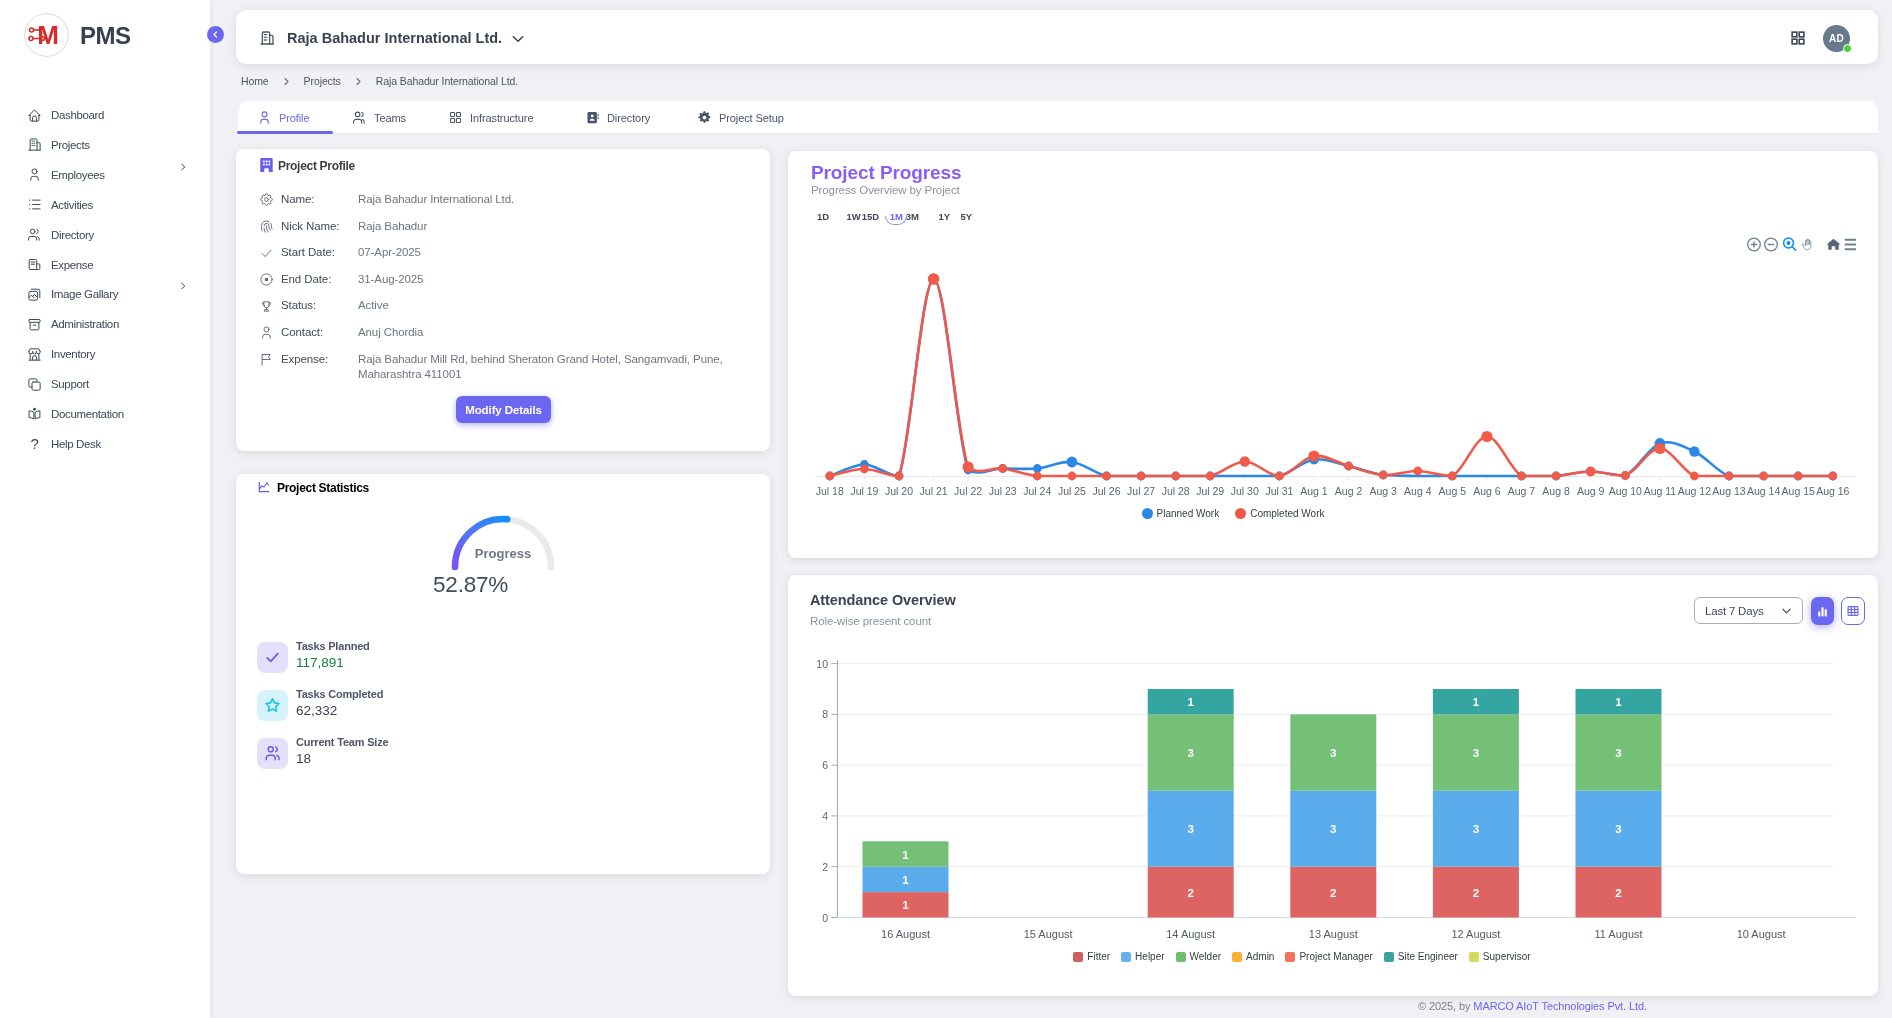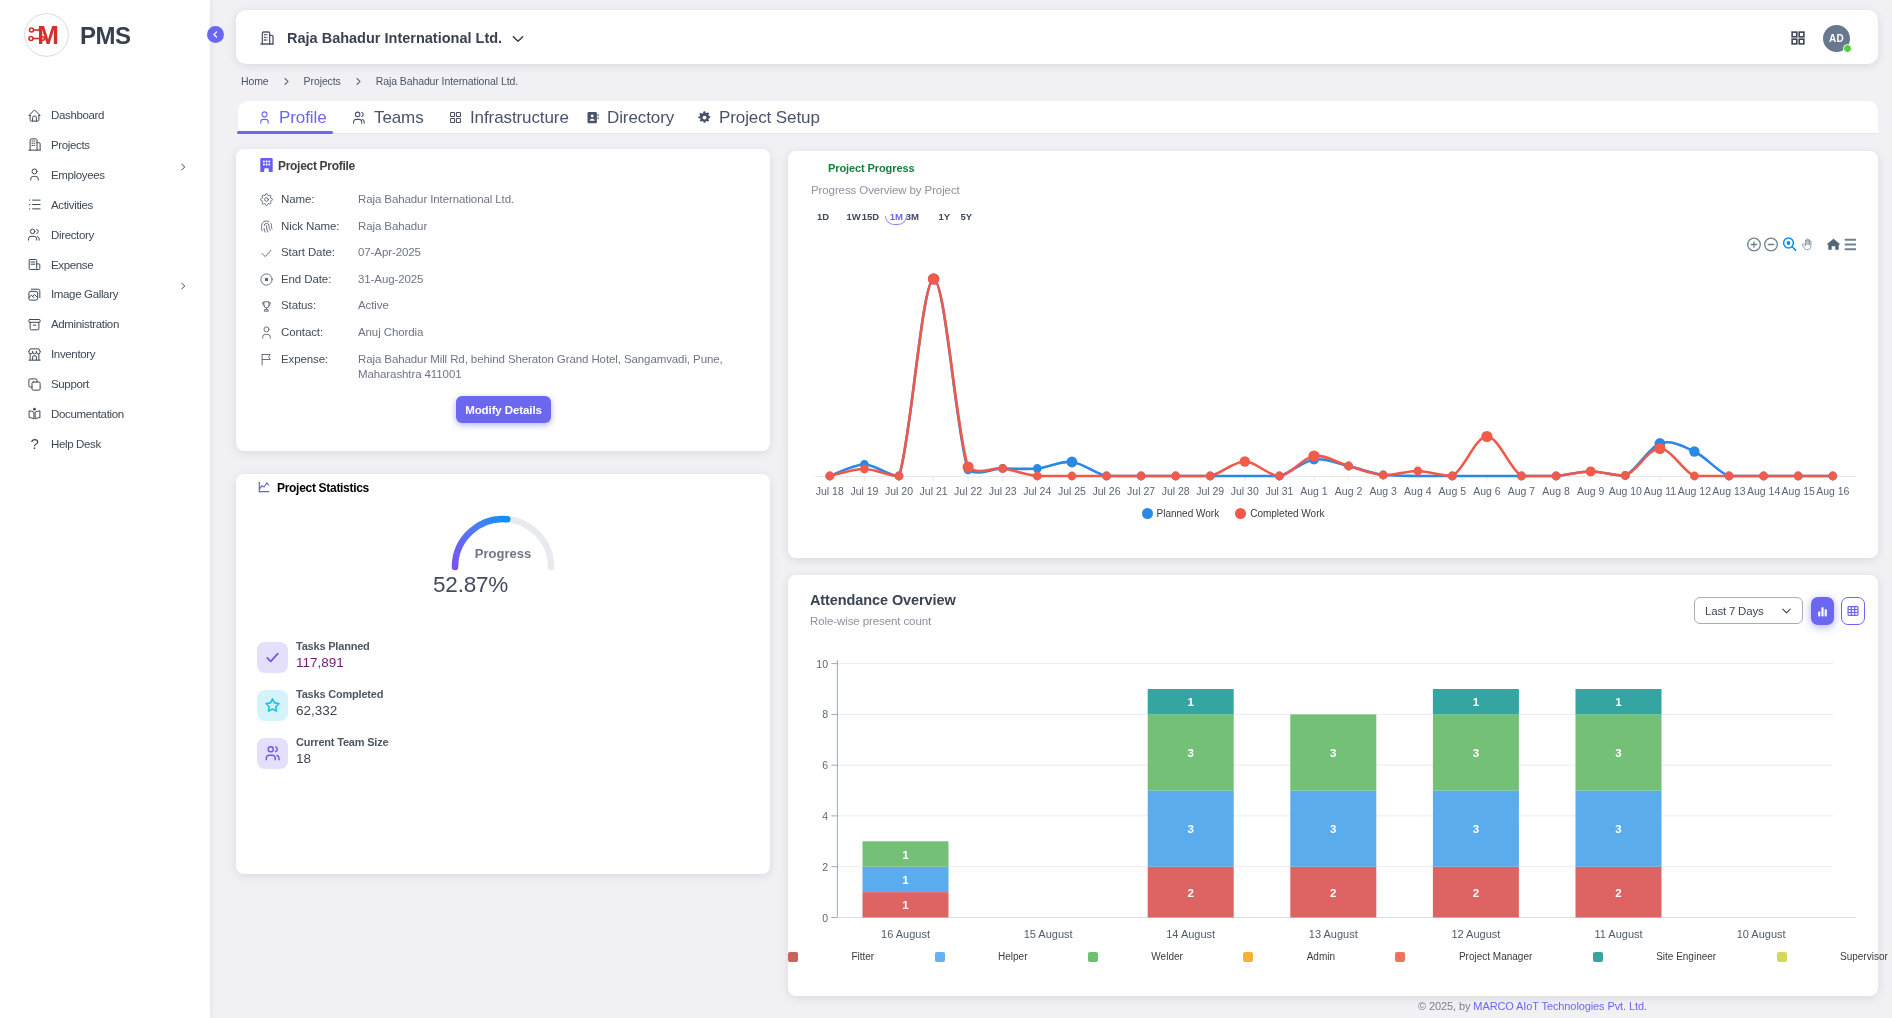--- a/index.html
+++ b/index.html
@@ -8,21 +8,21 @@
 .abs { position:absolute; }
 .card { position:absolute; background:#fff; border-radius:8px; box-shadow:0 2px 8px rgba(47,43,61,.12); }
 .ic { position:absolute; }
 svg { display:block; }
 
 #sidebar { position:absolute; left:0; top:0; width:210px; height:1018px; background:#fff; box-shadow:0 0 6px rgba(47,43,61,.1); }
 .nav-item { position:absolute; left:27px; height:20px; display:flex; align-items:center; color:#3d4857; font-size:11.5px; font-weight:500; letter-spacing:-.35px;margin-top:36px; }
 .nav-item svg { margin-right:9px; }
 .nav-chev { position:absolute; left:178px; color:#3d4857; font-size:12px; }
 
-.tab { position:absolute; top:101px; height:33px; display:flex; align-items:center; color:#414c5c; font-size:17px; font-weight:500; letter-spacing:-.1px; }
+.tab { position:absolute; top:101px; height:33px; display:flex; align-items:center; color:#414c5c; font-size:11px; font-weight:500; letter-spacing:-.1px; }
 .tab svg { margin-right:7px; }
 </style>
 </head>
 <body>
 
 <div id="sidebar">
   <svg class="abs" style="left:24px;top:13px" width="45" height="44" viewBox="0 0 45 44">
     <ellipse cx="22.5" cy="22" rx="21.8" ry="21.3" fill="#fff" stroke="#d9d9d9" stroke-width="1"></ellipse>
     <text x="24" y="31" font-size="26" font-weight="bold" fill="#d32f2f" text-anchor="middle" font-family="Liberation Sans">M</text>
     <g stroke="#d32f2f" stroke-width="1.6" fill="none">
@@ -319,21 +319,21 @@
 <path d="M5 55 A48 48 0 0 1 57.35 7.2" fill="none" stroke="url(#gg)" stroke-width="6.5" stroke-linecap="round"></path>
 </svg>
 <div class="abs" style="left:433px;top:546px;width:140px;text-align:center;font-size:13px;font-weight:bold;color:#6e7687">Progress</div>
 <div class="abs" style="left:433px;top:572px;width:140px;text-align:left;font-size:22.5px;color:#414b5e;letter-spacing:-.2px">52.87%</div>
 <div class="abs" style="left:257px;top:642px;width:31px;height:31px;border-radius:8px;background:#e4e0fb;display:flex;align-items:center;justify-content:center">
       <svg width="17" height="17" viewBox="0 0 24 24" fill="none" stroke="#6559f2" stroke-width="2.4" stroke-linecap="round" stroke-linejoin="round">
         <path d="M4.5 12.5l5 5l10-11"></path>
       </svg>
     </div>
 <div class="abs" style="left:296px;top:640px;font-size:11px;font-weight:bold;color:#4d5666;letter-spacing:-.2px">Tasks Planned</div>
-<div class="abs" style="left:296px;top:655px;font-size:13.5px;font-weight:500;color:#701a75">117,891</div>
+<div class="abs" style="left:296px;top:655px;font-size:13.5px;font-weight:500;color:#15803d">117,891</div>
 <div class="abs" style="left:257px;top:689.5px;width:31px;height:31px;border-radius:8px;background:#d5f3fb;display:flex;align-items:center;justify-content:center">
       <svg width="19" height="19" viewBox="0 0 24 24" fill="none" stroke="#14c2e8" stroke-width="2" stroke-linecap="round" stroke-linejoin="round">
         <path d="M12 3.6l2.5 5.1l5.6.8l-4 4l.9 5.6l-5-2.6l-5 2.6l.9-5.6l-4-4l5.6-.8z"></path>
       </svg>
     </div>
 <div class="abs" style="left:296px;top:687.5px;font-size:11px;font-weight:bold;color:#4d5666;letter-spacing:-.2px">Tasks Completed</div>
 <div class="abs" style="left:296px;top:702.5px;font-size:13.5px;font-weight:500;color:#3d4551">62,332</div>
 <div class="abs" style="left:257px;top:737.5px;width:31px;height:31px;border-radius:8px;background:#e4e0fb;display:flex;align-items:center;justify-content:center">
       <svg width="18" height="18" viewBox="0 0 24 24" fill="none" stroke="#6559f2" stroke-width="1.9" stroke-linecap="round" stroke-linejoin="round">
         <circle cx="9" cy="7" r="3.4"></circle>
@@ -341,21 +341,21 @@
         <path d="M15.5 3.8a3.4 3.4 0 0 1 0 6.4"></path>
         <path d="M20 21v-2a4 4 0 0 0-2.7-3.7"></path>
       </svg>
     </div>
 <div class="abs" style="left:296px;top:735.5px;font-size:11px;font-weight:bold;color:#4d5666;letter-spacing:-.2px">Current Team Size</div>
 <div class="abs" style="left:296px;top:750.5px;font-size:13.5px;font-weight:500;color:#3d4551">18</div>
 </div>
 
 <div class="card" style="left:788px;top:151px;width:1090px;height:407px"></div>
 <div id="progress-card">
-<div class="abs" style="left:828px;top:162px;font-size:11px;font-weight:bold;color:#15803d;letter-spacing:-.1px">Project Progress</div>
+<div class="abs" style="left:811px;top:162px;font-size:19px;font-weight:bold;color:#8b5cf6;letter-spacing:-.1px">Project Progress</div>
 <div class="abs" style="left:811px;top:184px;font-size:11.5px;color:#8b93a1;letter-spacing:-.1px">Progress Overview by Project</div>
 <div class="abs" style="left:808px;top:211px;width:30px;text-align:center;font-size:9.5px;font-weight:bold;color:#40495a">1D</div>
 <div class="abs" style="left:830.8px;top:211px;width:30px;text-align:right;font-size:9.5px;font-weight:bold;color:#40495a">1W</div>
 <div class="abs" style="left:855.5px;top:211px;width:30px;text-align:center;font-size:9.5px;font-weight:bold;color:#40495a">15D</div>
 <div class="abs" style="left:881.3px;top:211px;width:30px;text-align:center;font-size:9.5px;font-weight:bold;color:#6c67f1">1M</div>
 <div class="abs" style="left:905.8px;top:211px;width:30px;text-align:left;font-size:9.5px;font-weight:bold;color:#40495a">3M</div>
 <div class="abs" style="left:929.2px;top:211px;width:30px;text-align:center;font-size:9.5px;font-weight:bold;color:#40495a">1Y</div>
 <div class="abs" style="left:951.2px;top:211px;width:30px;text-align:center;font-size:9.5px;font-weight:bold;color:#40495a">5Y</div>
 <div class="abs" style="left:885px;top:216px;width:22px;height:9px;border:1.3px solid #918cf4;border-top:none;border-radius:0 0 11px 11px"></div>
 <svg class="ic" style="left:1746px;top:236px" width="110" height="17" viewBox="0 0 110 17" fill="none">
@@ -596,21 +596,21 @@
       <text x="1618.5" y="896.6" text-anchor="middle" font-size="11.5" font-weight="bold" fill="#fff">2</text>
       <rect x="1575.5" y="790.5" width="86" height="76.2" fill="#5aacec"></rect>
       <text x="1618.5" y="833.1" text-anchor="middle" font-size="11.5" font-weight="bold" fill="#fff">3</text>
       <rect x="1575.5" y="714.4" width="86" height="76.2" fill="#74c077"></rect>
       <text x="1618.5" y="757.0" text-anchor="middle" font-size="11.5" font-weight="bold" fill="#fff">3</text>
       <rect x="1575.5" y="689.0" width="86" height="25.4" fill="#35a5a1"></rect>
       <text x="1618.5" y="706.2" text-anchor="middle" font-size="11.5" font-weight="bold" fill="#fff">1</text>
       <text x="1618.5" y="938" text-anchor="middle" font-size="11" fill="#515c68">11 August</text>
       <text x="1761.1" y="938" text-anchor="middle" font-size="11" fill="#515c68">10 August</text>
     </svg>
-<div class="abs" style="left:788px;top:951px;width:1100px;display:flex;justify-content:space-between;align-items:center;font-size:10px;color:#373d3f">
+<div class="abs" style="left:752px;top:951px;width:1100px;display:flex;justify-content:center;align-items:center;font-size:10px;color:#373d3f">
       <span style="width:10px;height:10px;border-radius:2px;background:#cd605c;margin:0 4px 0 0"></span>
       <span>Fitter</span>
       <span style="width:10px;height:10px;border-radius:2px;background:#64b1f0;margin:0 4px 0 11px"></span>
       <span>Helper</span>
       <span style="width:10px;height:10px;border-radius:2px;background:#6fbf70;margin:0 4px 0 11px"></span>
       <span>Welder</span>
       <span style="width:10px;height:10px;border-radius:2px;background:#f8b133;margin:0 4px 0 11px"></span>
       <span>Admin</span>
       <span style="width:10px;height:10px;border-radius:2px;background:#f3735a;margin:0 4px 0 11px"></span>
       <span>Project Manager</span>

